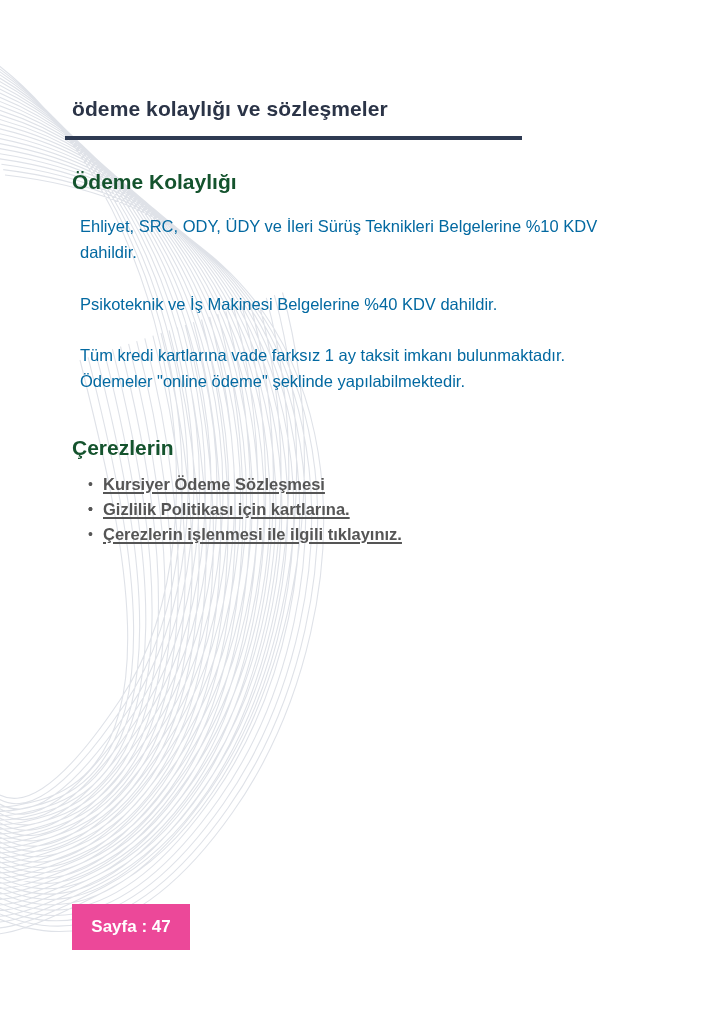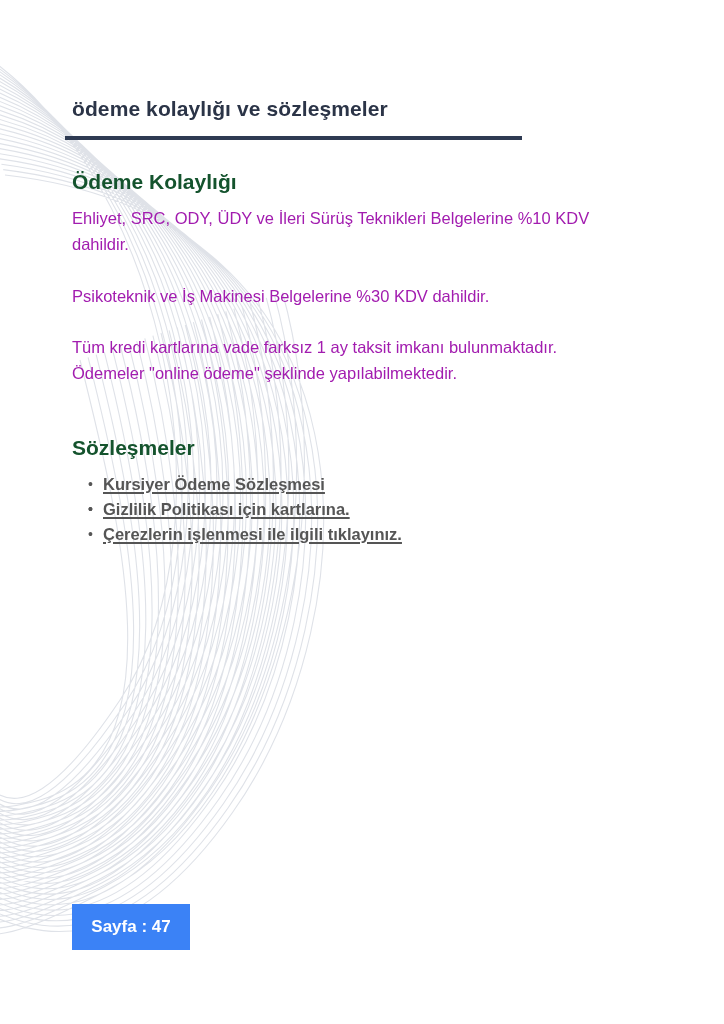--- a/index.html
+++ b/index.html
@@ -16,61 +16,61 @@
   .title-divider {
     position: absolute; left: 65px; top: 136px; width: 457px; height: 4px; background: #2e3a52;
   }
   .section-heading {
     position: absolute; left: 72px; margin: 0;
     font-size: 21px; font-weight: bold; color: #14532d;
   }
   .h-odeme { top: 170px; }
   .h-sozlesme { top: 436px; }
   .para {
-    position: absolute; left: 72px; width: 520px; margin: 0;
-    font-size: 16.5px; line-height: 26px; color: #a21caf;
+    position: absolute; left: 72px; width: 520px; margin: 8px;
+    font-size: 16.5px; line-height: 26px; color: #0369a1;
   }
   .p1 { top: 205px; }
   .p2 { top: 283px; }
   .p3 { top: 334px; }
   .link-list {
     position: absolute; left: 72px; top: 472px; width: 470px; margin: 0; padding: 0 0 0 31px; list-style: none;
   }
   .link-list li { position: relative; font-size: 16.5px; line-height: 25px; font-weight: bold; }
   .link-list li .bullet {
     position: absolute; left: -15px; top: 0; color: #555; font-weight: normal; font-size: 14px;
   }
   .link-list a {
     color: #555555; text-decoration: underline; text-decoration-thickness: 1.5px; text-underline-offset: 2px;
   }
   .page-badge {
     position: absolute; left: 72px; top: 904px; width: 118px; height: 46px;
-    background: #3b82f6; color: #ffffff; font-weight: bold; font-size: 17px;
+    background: #ec4899; color: #ffffff; font-weight: bold; font-size: 17px;
     display: flex; align-items: center; justify-content: center;
   }
 </style>
 </head>
 <body>
 
 <svg class="bg-deco" viewBox="0 0 724 1024" xmlns="http://www.w3.org/2000/svg">
   <g fill="none" stroke="#dfe2e8" stroke-width="1.1" id="wave-group">
       <path d="M-40,40 C160,150 240,520 120,700 S-20,760 -40,750 M80,360 C120,520 180,760 40,800 S-30,700 -40,620 M-38.2,45.4 C169,152.7 245.4,523.6 124.5,704.5 S-20,765.4 -40,756.3 M88.1,357.3 C129,520 183.6,761.8 42.7,803.6 S-30,709 -40,629 M-36.4,50.8 C178,155.4 250.8,527.2 129,709 S-20,770.8 -40,762.6 M96.2,354.6 C138,520 187.2,763.6 45.4,807.2 S-30,718 -40,638 M-34.6,56.2 C187,158.1 256.2,530.8 133.5,713.5 S-20,776.2 -40,768.9 M104.3,351.9 C147,520 190.8,765.4 48.1,810.8 S-30,727 -40,647 M-32.8,61.599999999999994 C196,160.8 261.6,534.4 138,718 S-20,781.6 -40,775.2 M112.4,349.2 C156,520 194.4,767.2 50.8,814.4 S-30,736 -40,656 M-31,67 C205,163.5 267,538 142.5,722.5 S-20,787 -40,781.5 M120.5,346.5 C165,520 198,769 53.5,818 S-30,745 -40,665 M-29.2,72.4 C214,166.2 272.4,541.6 147,727 S-20,792.4 -40,787.8 M128.6,343.8 C174,520 201.6,770.8 56.2,821.6 S-30,754 -40,674 M-27.4,77.8 C223,168.9 277.8,545.2 151.5,731.5 S-20,797.8 -40,794.1 M136.7,341.1 C183,520 205.2,772.6 58.9,825.2 S-30,763 -40,683 M-25.6,83.19999999999999 C232,171.6 283.2,548.8 156,736 S-20,803.2 -40,800.4 M144.8,338.4 C192,520 208.8,774.4 61.599999999999994,828.8 S-30,772 -40,692 M-23.8,88.6 C241,174.3 288.6,552.4 160.5,740.5 S-20,808.6 -40,806.7 M152.9,335.7 C201,520 212.4,776.2 64.3,832.4 S-30,781 -40,701 M-22,94 C250,177 294,556 165,745 S-20,814 -40,813 M161,333 C210,520 216,778 67,836 S-30,790 -40,710 M-20.2,99.4 C259,179.7 299.4,559.6 169.5,749.5 S-20,819.4 -40,819.3 M169.10000000000002,330.3 C219,520 219.6,779.8 69.7,839.6 S-30,799 -40,719 M-18.4,104.8 C268,182.4 304.8,563.2 174,754 S-20,824.8 -40,825.6 M177.2,327.6 C228,520 223.2,781.6 72.4,843.2 S-30,808 -40,728 M-16.599999999999998,110.2 C277,185.1 310.2,566.8 178.5,758.5 S-20,830.2 -40,831.9 M185.3,324.9 C237,520 226.8,783.4 75.1,846.8 S-30,817 -40,737 M-14.799999999999997,115.6 C286,187.8 315.6,570.4 183,763 S-20,835.6 -40,838.2 M193.4,322.2 C246,520 230.4,785.2 77.8,850.4 S-30,826 -40,746 M-13,121 C295,190.5 321,574 187.5,767.5 S-20,841 -40,844.5 M201.5,319.5 C255,520 234,787 80.5,854 S-30,835 -40,755 M-11.2,126.39999999999999 C304,193.2 326.4,577.6 192,772 S-20,846.4 -40,850.8 M209.6,316.8 C264,520 237.6,788.8 83.19999999999999,857.6 S-30,844 -40,764 M-9.399999999999999,131.8 C313,195.9 331.8,581.2 196.5,776.5 S-20,851.8 -40,857.1 M217.70000000000002,314.1 C273,520 241.2,790.6 85.9,861.2 S-30,853 -40,773 M-7.600000000000001,137.2 C322,198.6 337.2,584.8 201,781 S-20,857.2 -40,863.4 M225.8,311.4 C282,520 244.8,792.4 88.6,864.8 S-30,862 -40,782 M-5.799999999999997,142.6 C331,201.3 342.6,588.4 205.5,785.5 S-20,862.6 -40,869.7 M233.9,308.7 C291,520 248.4,794.2 91.3,868.4 S-30,871 -40,791 M-4,148 C340,204 348,592 210,790 S-20,868 -40,876 M242,306 C300,520 252,796 94,872 S-30,880 -40,800 M-2.1999999999999957,153.39999999999998 C349,206.7 353.4,595.6 214.5,794.5 S-20,873.4 -40,882.3 M250.1,303.3 C309,520 255.60000000000002,797.8 96.69999999999999,875.6 S-30,889 -40,809 M-0.3999999999999986,158.8 C358,209.4 358.8,599.2 219,799 S-20,878.8 -40,888.6 M258.20000000000005,300.6 C318,520 259.2,799.6 99.4,879.2 S-30,898 -40,818 M1.4000000000000057,164.2 C367,212.1 364.2,602.8 223.5,803.5 S-20,884.2 -40,894.9 M266.3,297.9 C327,520 262.8,801.4 102.1,882.8 S-30,907 -40,827 M3.200000000000003,169.6 C376,214.8 369.6,606.4 228,808 S-20,889.6 -40,901.2 M274.4,295.2 C336,520 266.4,803.2 104.8,886.4 S-30,916 -40,836 M5,175 C385,217.5 375,610 232.5,812.5 S-20,895 -40,907.5 M282.5,292.5 C345,520 270,805 107.5,890 S-30,925 -40,845 "></path>
     </g>
 </svg>
 
 <div class="page-content">
   <h1 class="page-title">ödeme kolaylığı ve sözleşmeler</h1>
   <div class="title-divider"></div>
 
   <h2 class="section-heading h-odeme">Ödeme Kolaylığı</h2>
   <p class="para p1">Ehliyet, SRC, ODY, ÜDY ve İleri Sürüş Teknikleri Belgelerine %10 KDV dahildir.</p>
-  <p class="para p2">Psikoteknik ve İş Makinesi Belgelerine %30 KDV dahildir.</p>
+  <p class="para p2">Psikoteknik ve İş Makinesi Belgelerine %40 KDV dahildir.</p>
   <p class="para p3">Tüm kredi kartlarına vade farksız 1 ay taksit imkanı bulunmaktadır. Ödemeler "online ödeme" şeklinde yapılabilmektedir.</p>
 
-  <h2 class="section-heading h-sozlesme">Sözleşmeler</h2>
+  <h2 class="section-heading h-sozlesme">Çerezlerin</h2>
   <ul class="link-list">
     <li>
       <span class="bullet">•</span>
       <a href="#">Kursiyer Ödeme Sözleşmesi</a>
     </li>
     <li>
       <span class="bullet">•</span>
     </li>
     <li>
       <span class="bullet">•</span>

